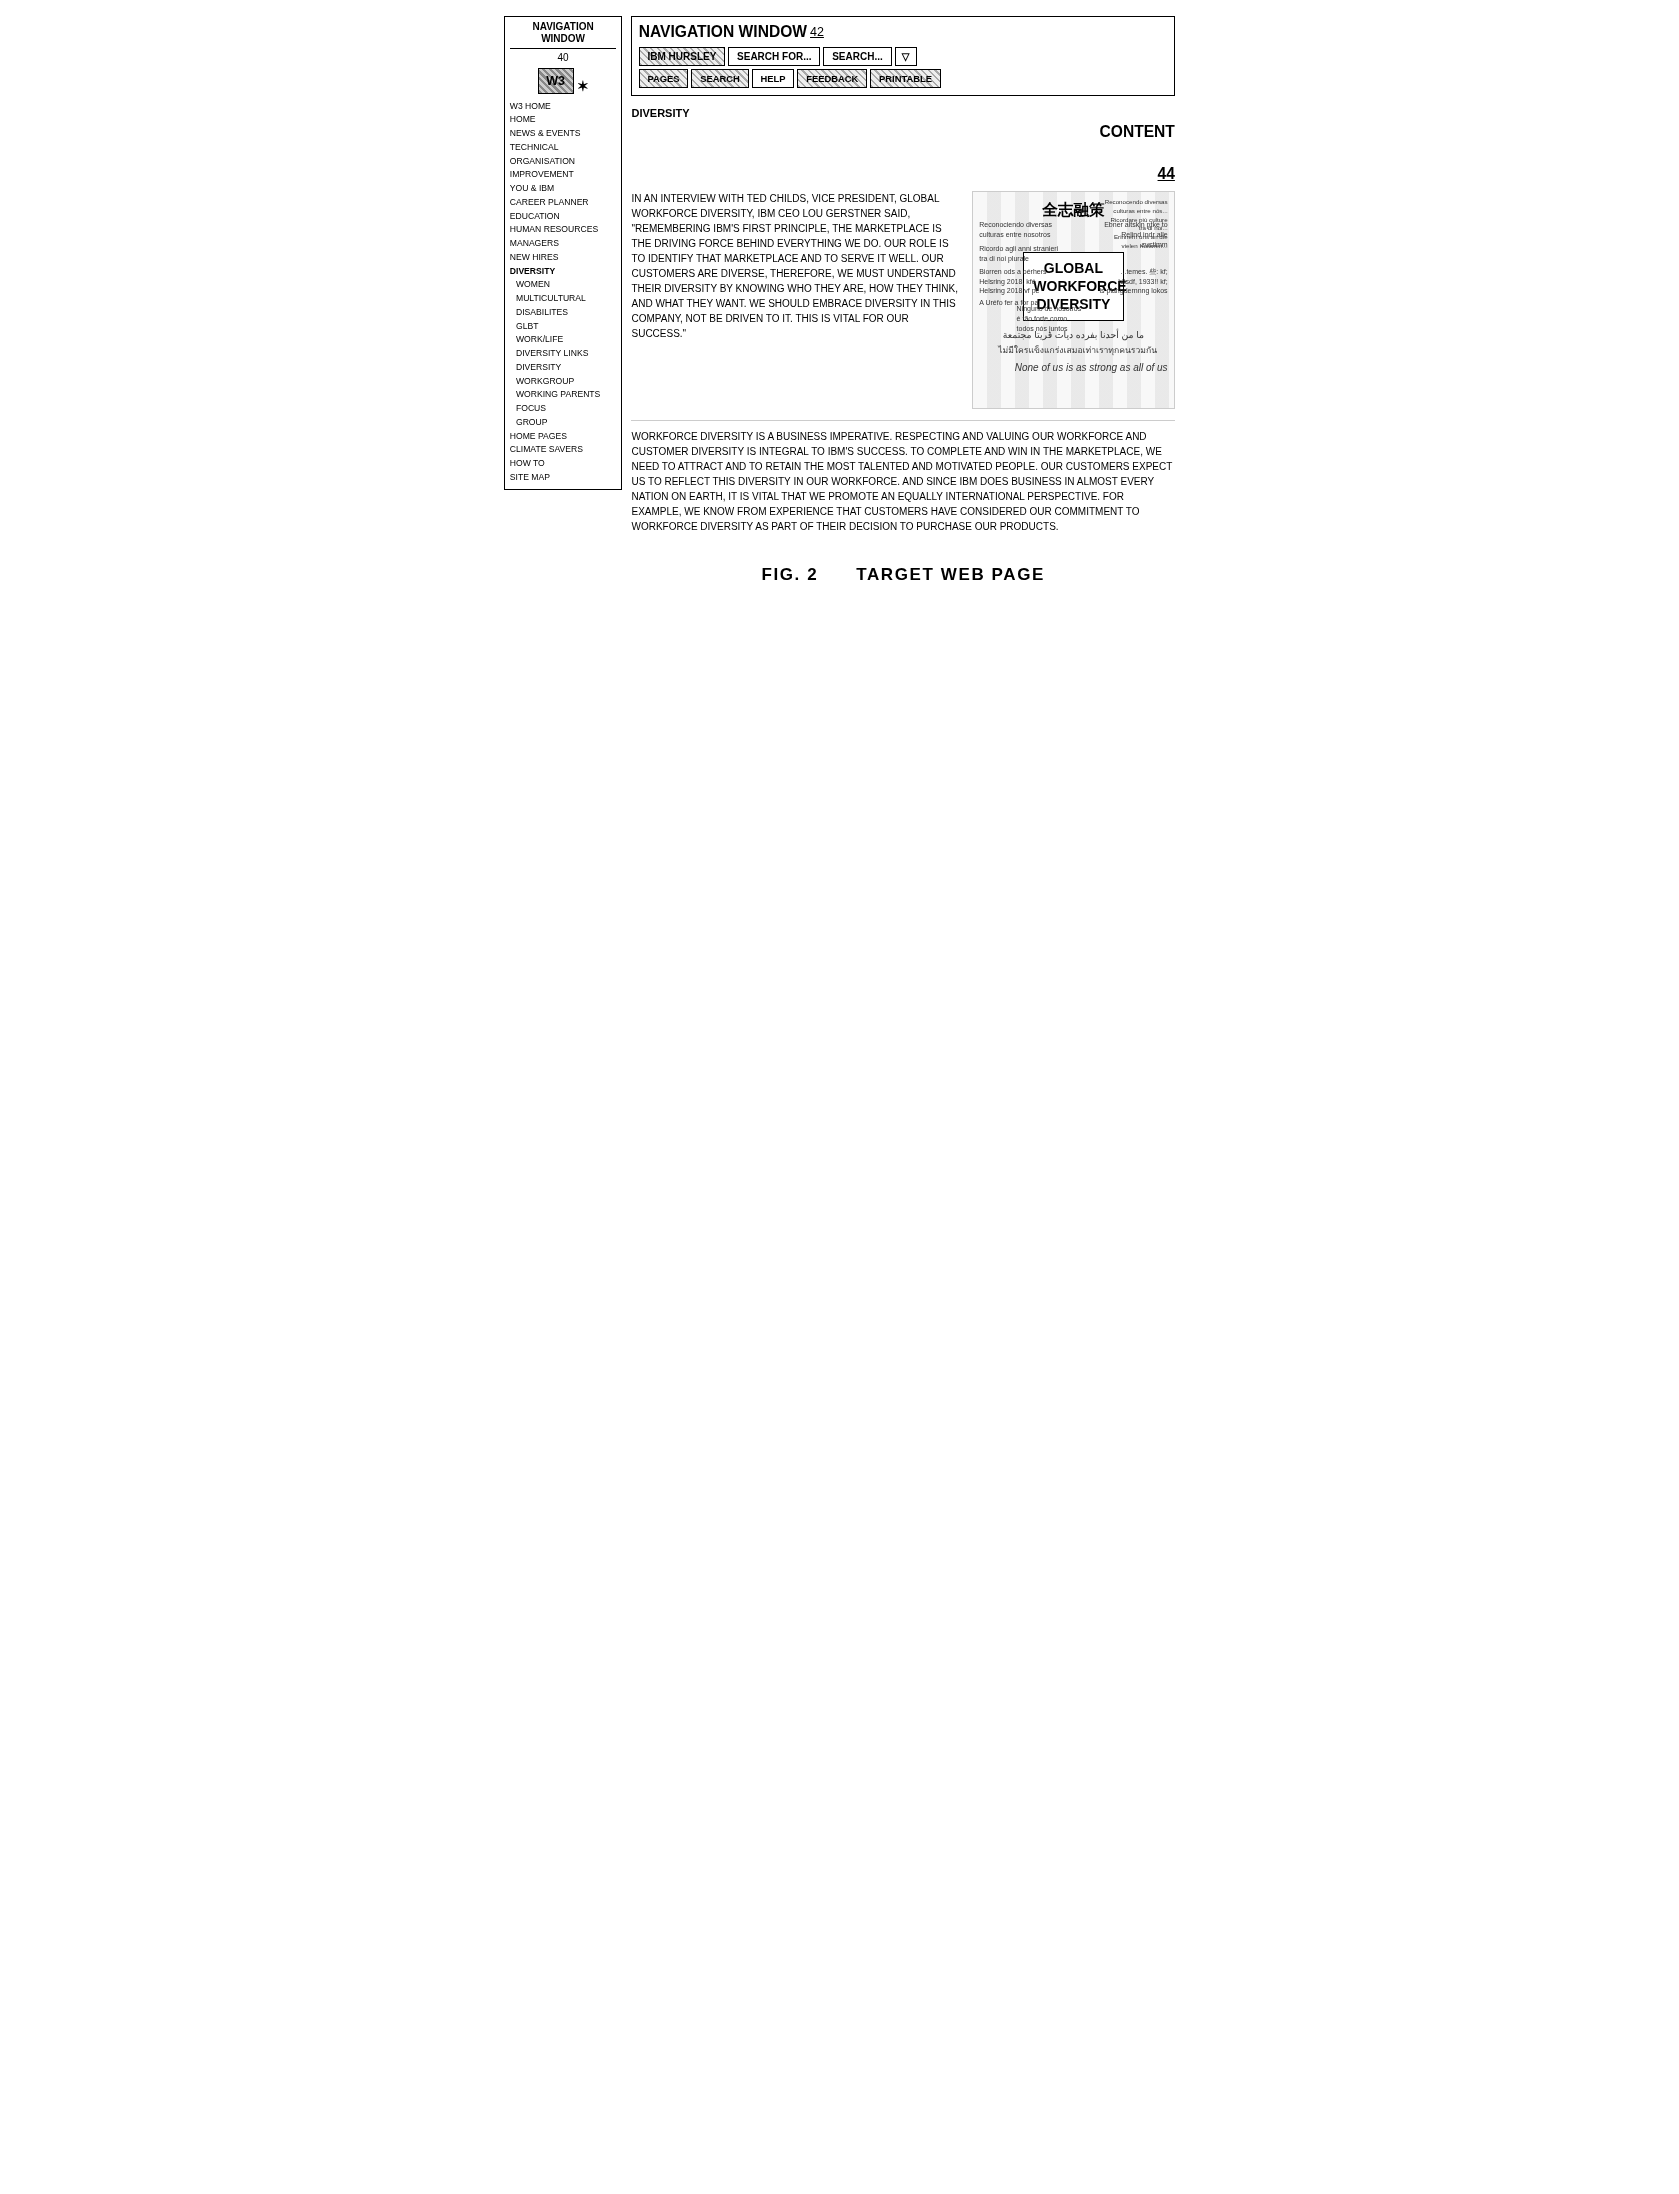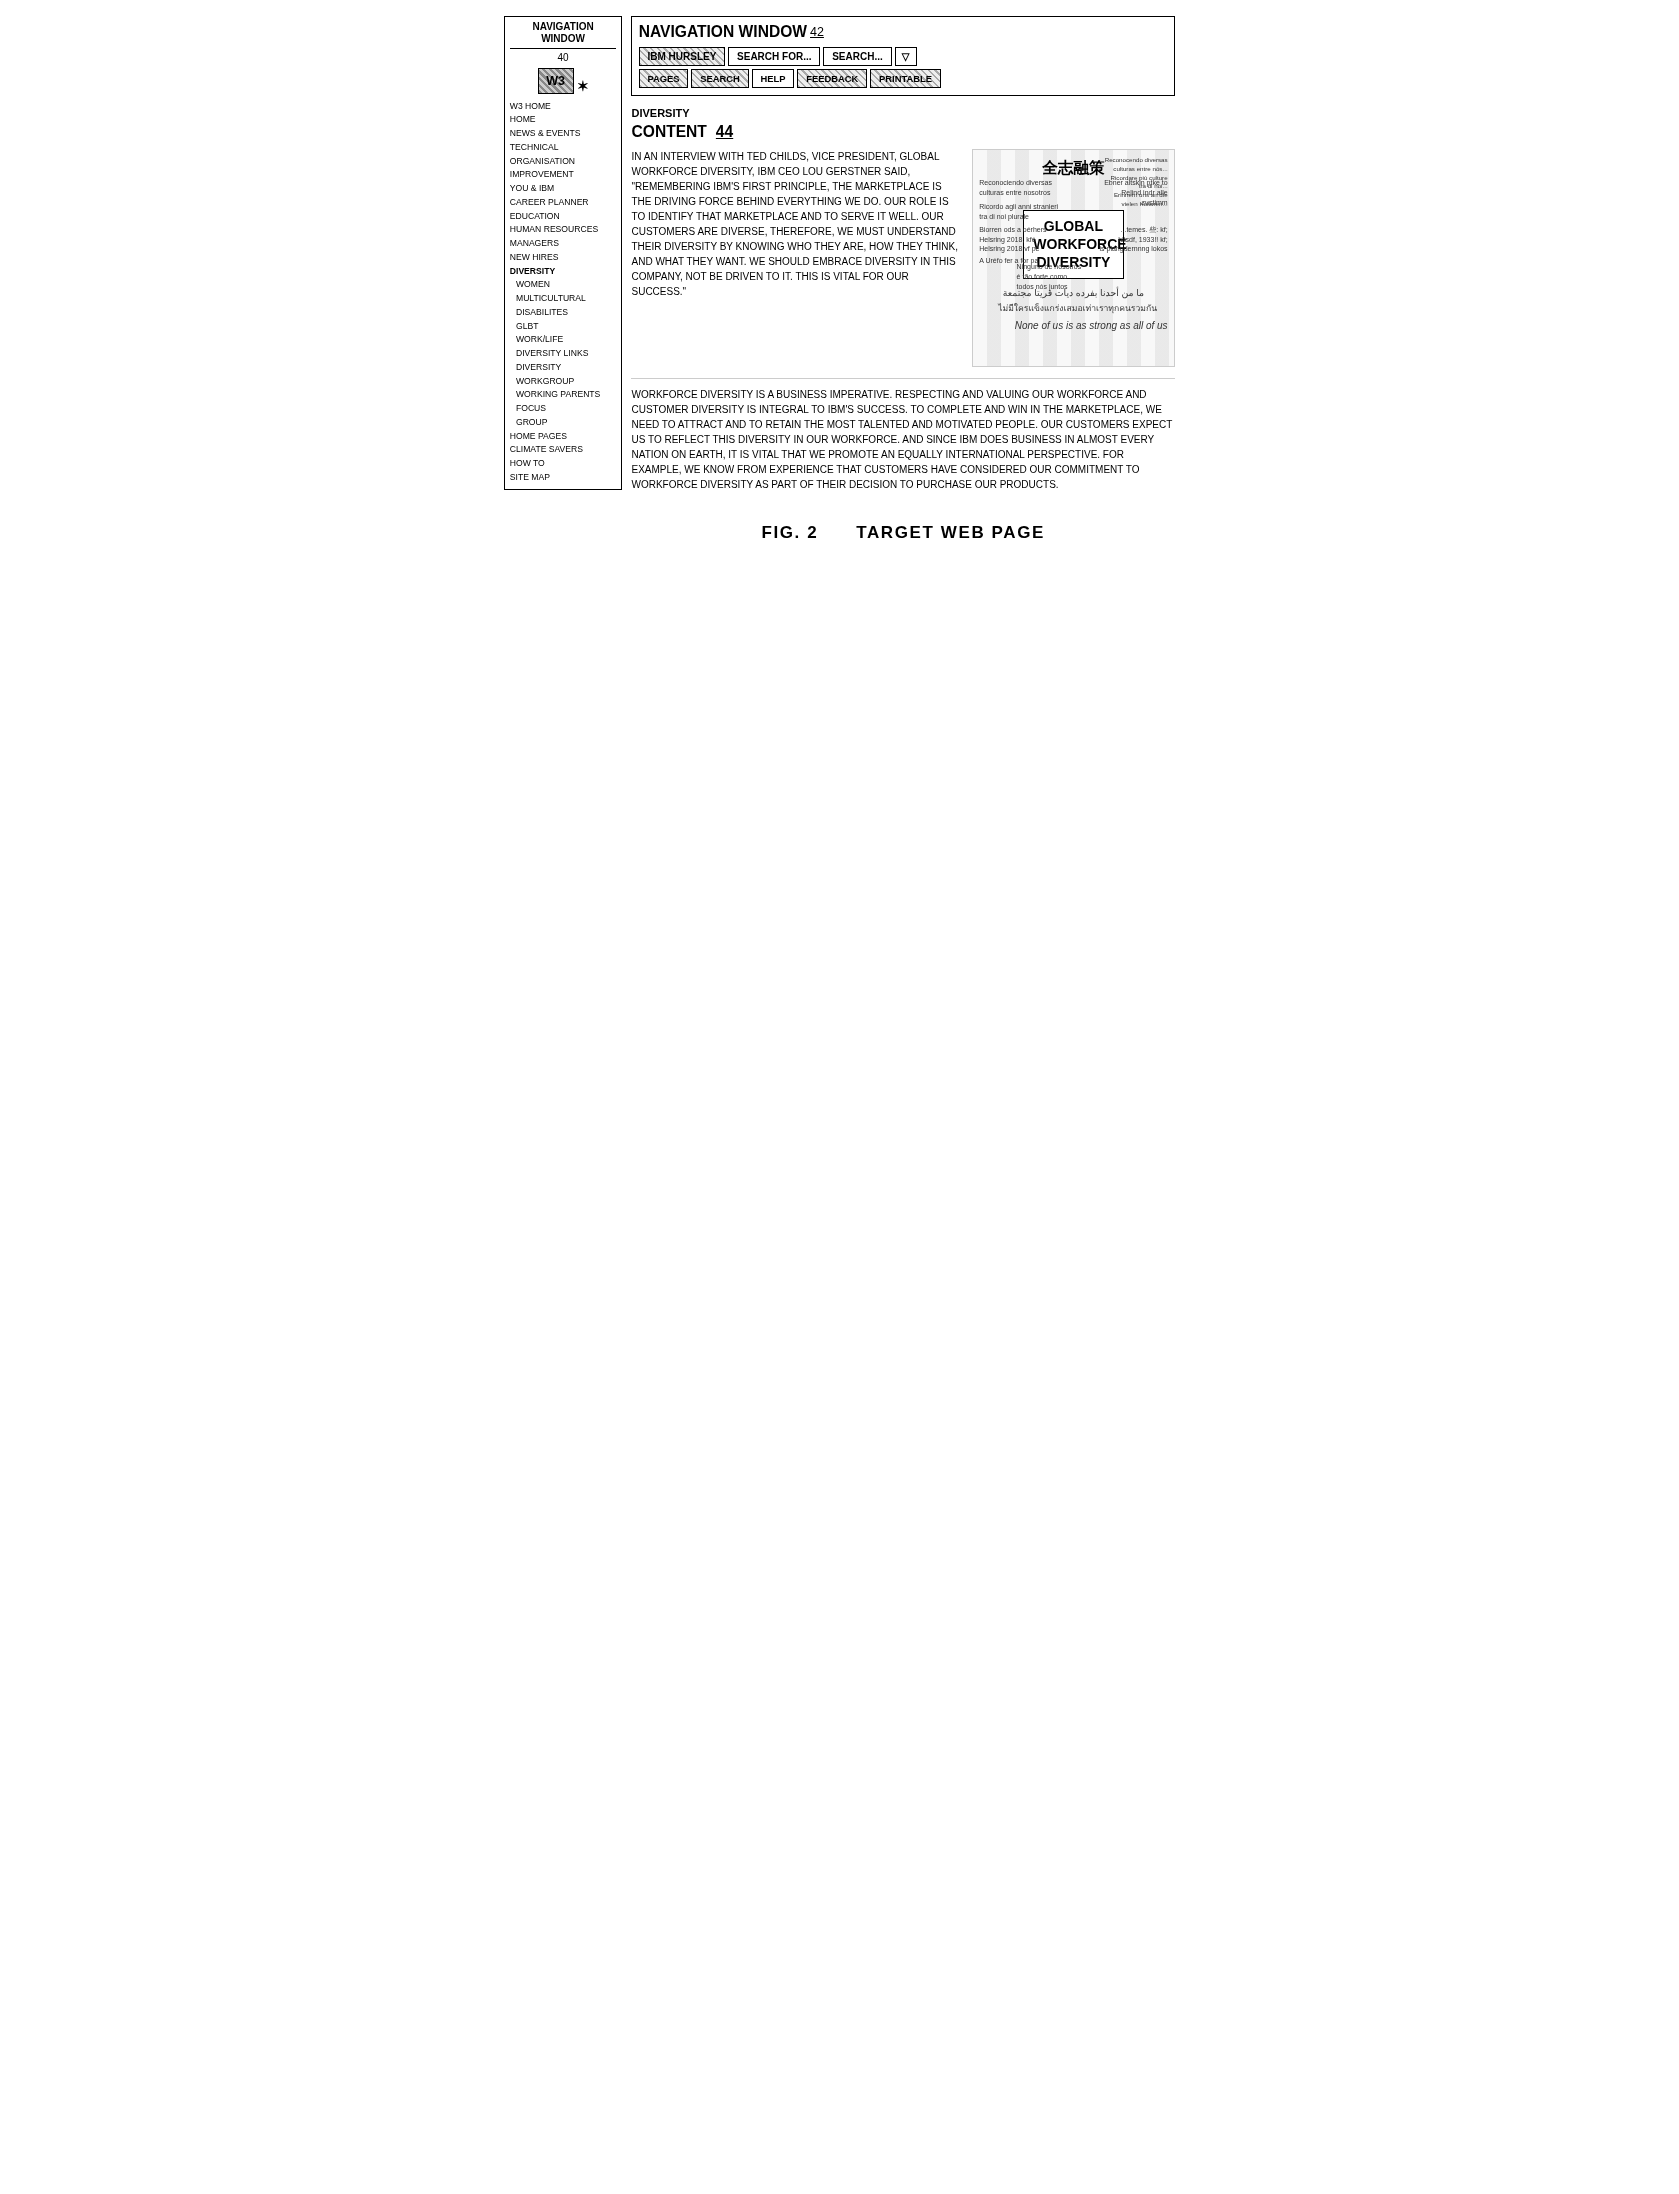--- a/index.html
+++ b/index.html
@@ -147,21 +147,22 @@
       font-weight: bold;
       font-size: 11px;
       margin-bottom: 4.7px;
     }
     .content-header {
       font-weight: bold;
       font-size: 15.6px;
       margin-bottom: 7.8px;
       display: flex;
       align-items: flex-end;
-      gap: 9px;
+      gap: 24px;
+      flex-direction: column;
     }
 
     .content-body {
       display: flex;
       gap: 12.5px;
       margin-bottom: 11px;
     }
     .content-text {
       flex: 1;
       font-size: 10px;

